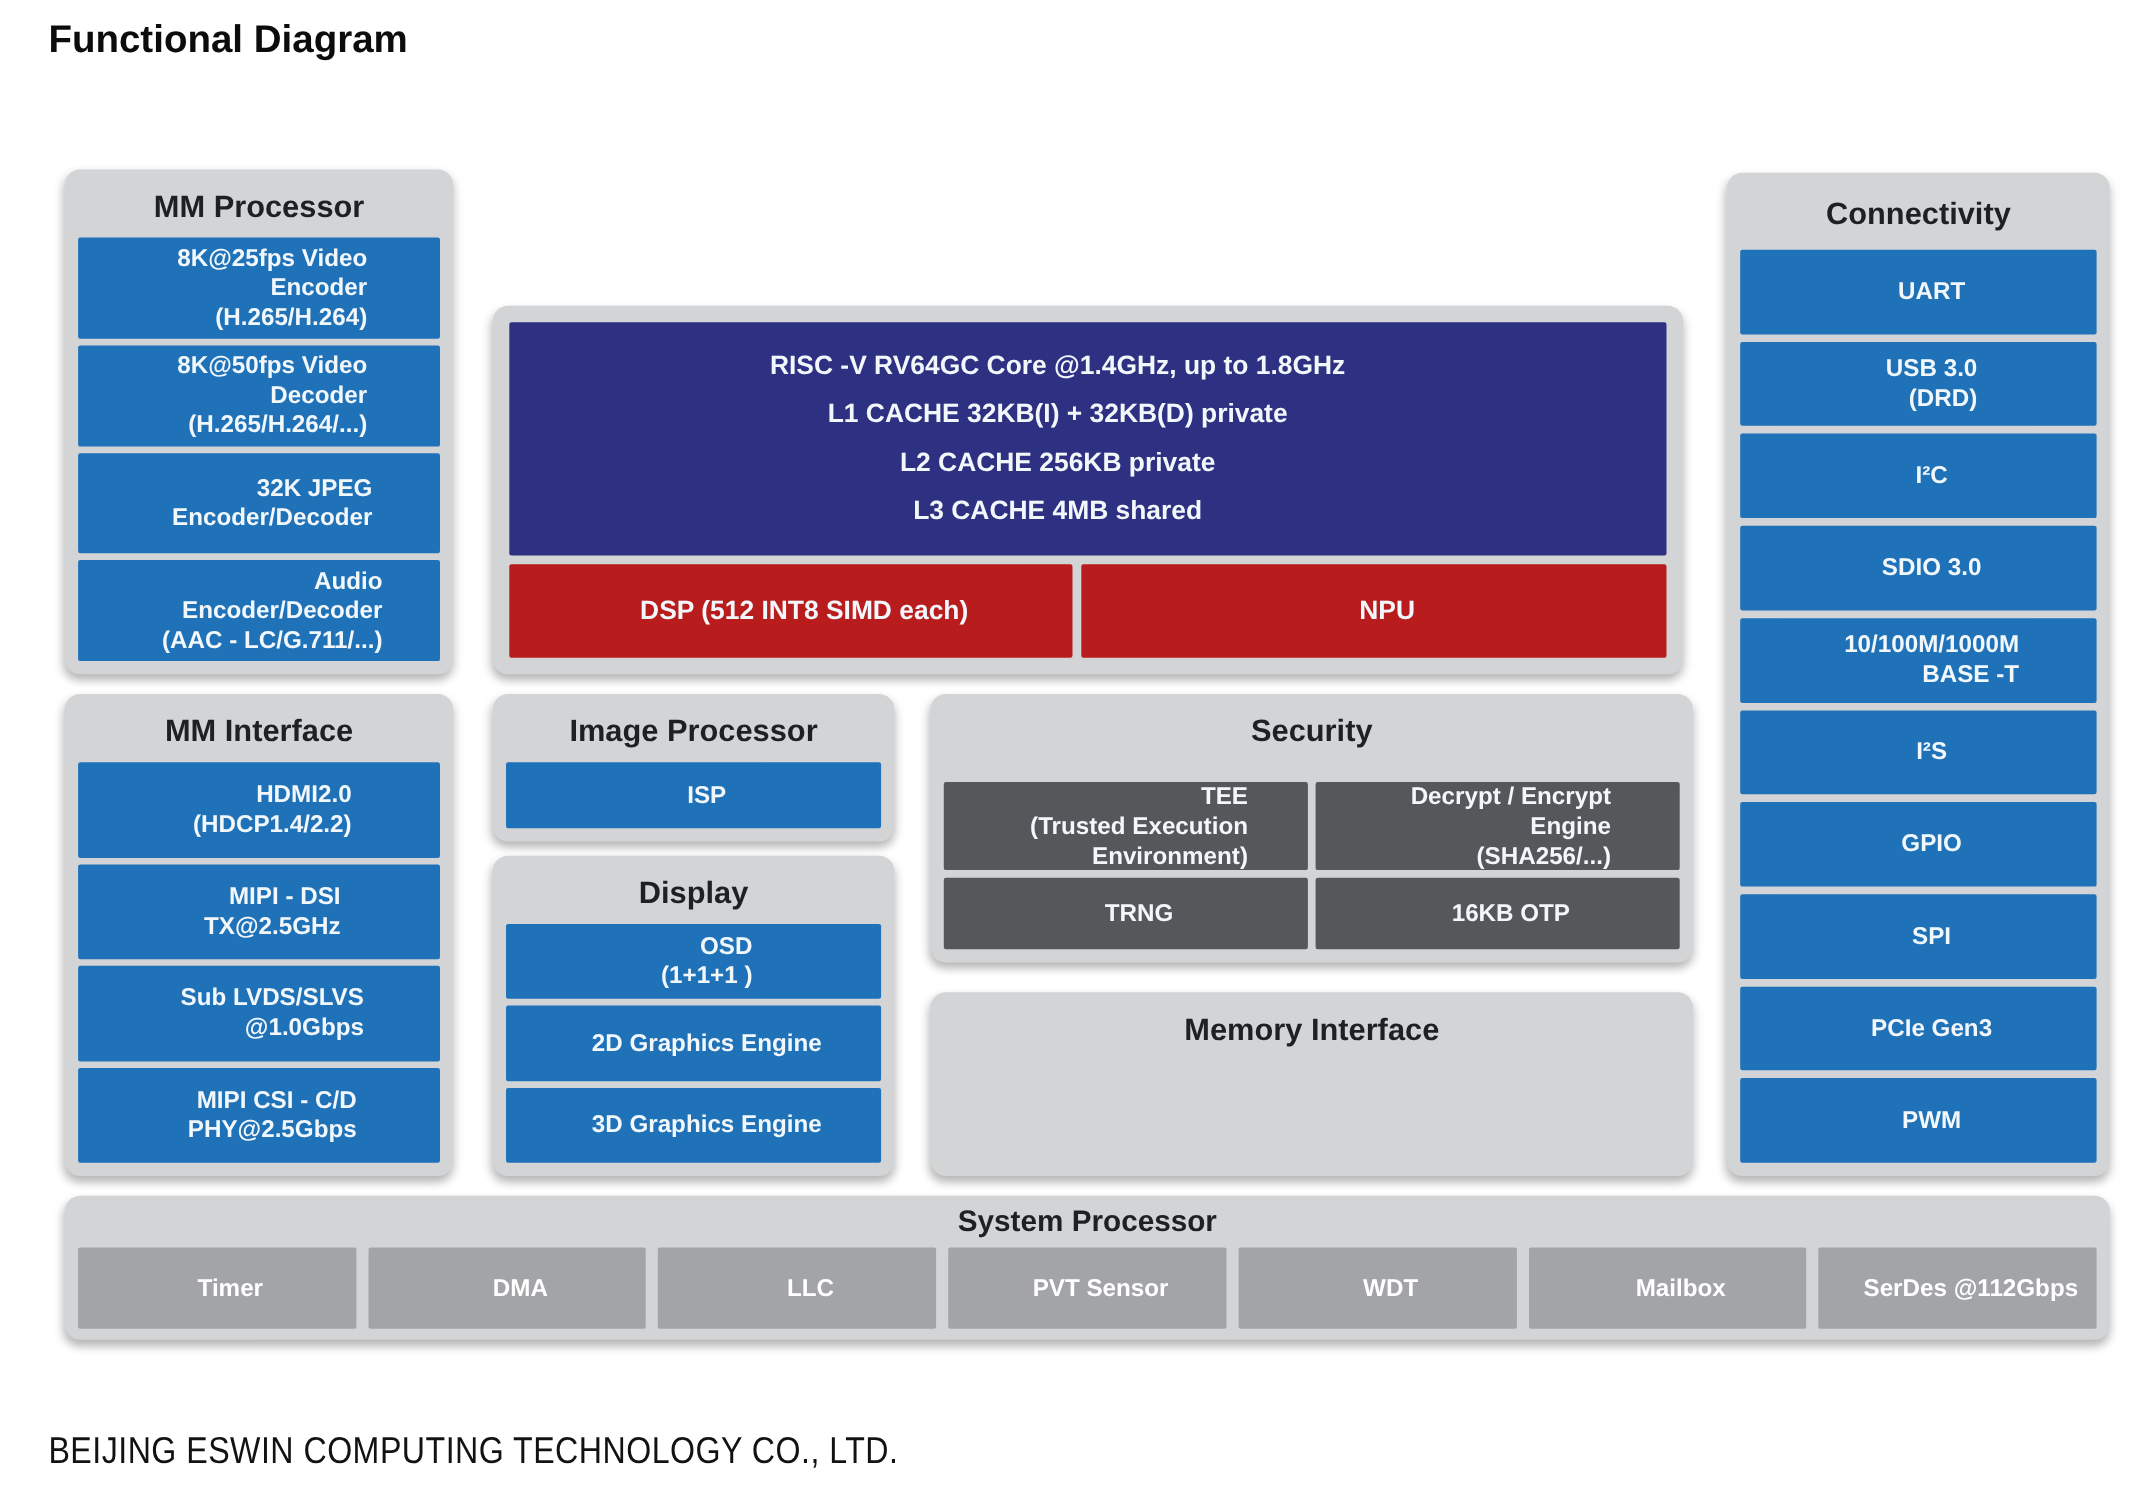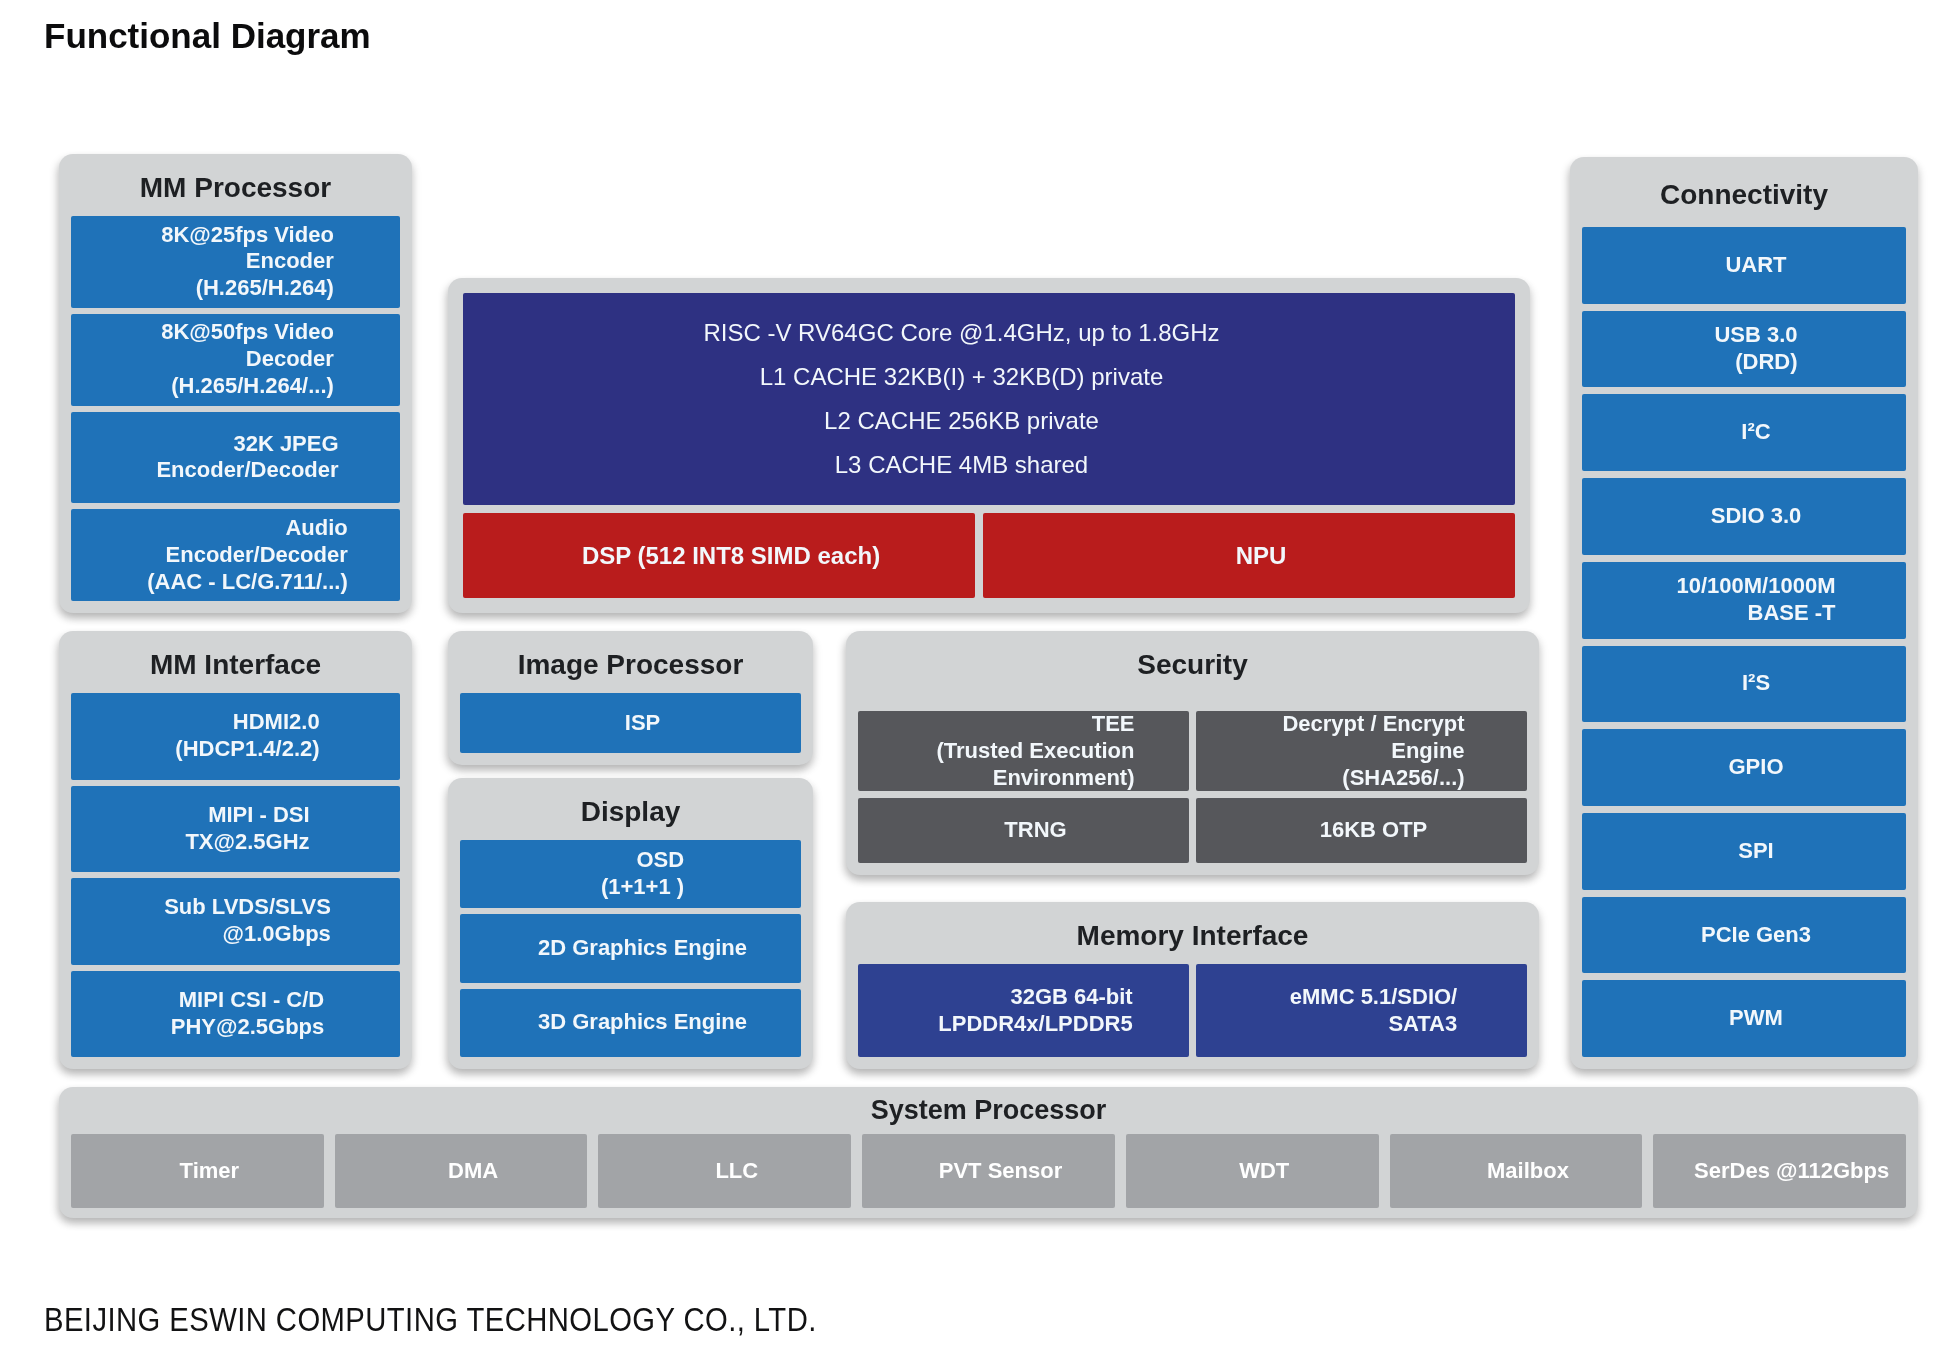--- a/index.html
+++ b/index.html
@@ -34,21 +34,21 @@
   .memnavy{background:#2e4191;}
   .darkgray{background:#56575b;}
   .midgray{background:#a2a4a7;color:#ffffff;}
   
   .cpu-panel{padding:15px;}
   .cpu-core{
     flex:0 0 212px;background:#2e3182;border-radius:2px;
     display:flex;flex-direction:column;align-items:center;justify-content:center;
     gap:16px;padding-right:55px;box-sizing:border-box;
   }
-  .cpu-line{color:#f2f7fb;font-weight:400;font-size:24px;text-align:center;}
+  .cpu-line{color:#f2f7fb;font-weight:700;font-size:24px;text-align:center;}
   .cpu-row{display:flex;flex-direction:row;gap:8px;flex:1;margin-top:8px;min-height:0;}
   .cpu-row .blk{font-size:24px;}
   
   .sec-grid{
     display:grid;flex:1;grid-template-columns:1fr 1fr;grid-template-rows:1.06fr 1fr;gap:7px;min-height:0;margin-top:18px;
   }
   .footer{
     position:absolute;left:44px;top:1300px;font-size:34px;font-weight:400;color:#121213;
     transform:scaleX(.86);transform-origin:left center;letter-spacing:.5px;white-space:nowrap;
   }
@@ -130,26 +130,20 @@
       <div class="blk darkgray">Decrypt / Encrypt
 Engine
 (SHA256/...)</div>
       <div class="blk darkgray">TRNG</div>
       <div class="blk darkgray">16KB  OTP</div>
     </div>
   </section>
 
   <section class="panel" style="left:846px;top:902px;width:693px;height:167px;">
     <div class="panel-title">Memory Interface</div>
-    <div class="blocks rowh" style="gap:7px;">
-      <div class="blk memnavy">32GB 64-bit
-LPDDR4x/LPDDR5</div>
-      <div class="blk memnavy">eMMC 5.1/SDIO/
-SATA3</div>
-    </div>
   </section>
 
   <section class="panel" style="left:1570px;top:157px;width:348px;height:912px;">
     <div class="panel-title tall">Connectivity</div>
     <div class="blocks colv" style="gap:7px;">
       <div class="blk blue">UART</div>
       <div class="blk blue">USB 3.0
 (DRD)</div>
       <div class="blk blue">I²C</div>
       <div class="blk blue">SDIO 3.0</div>

